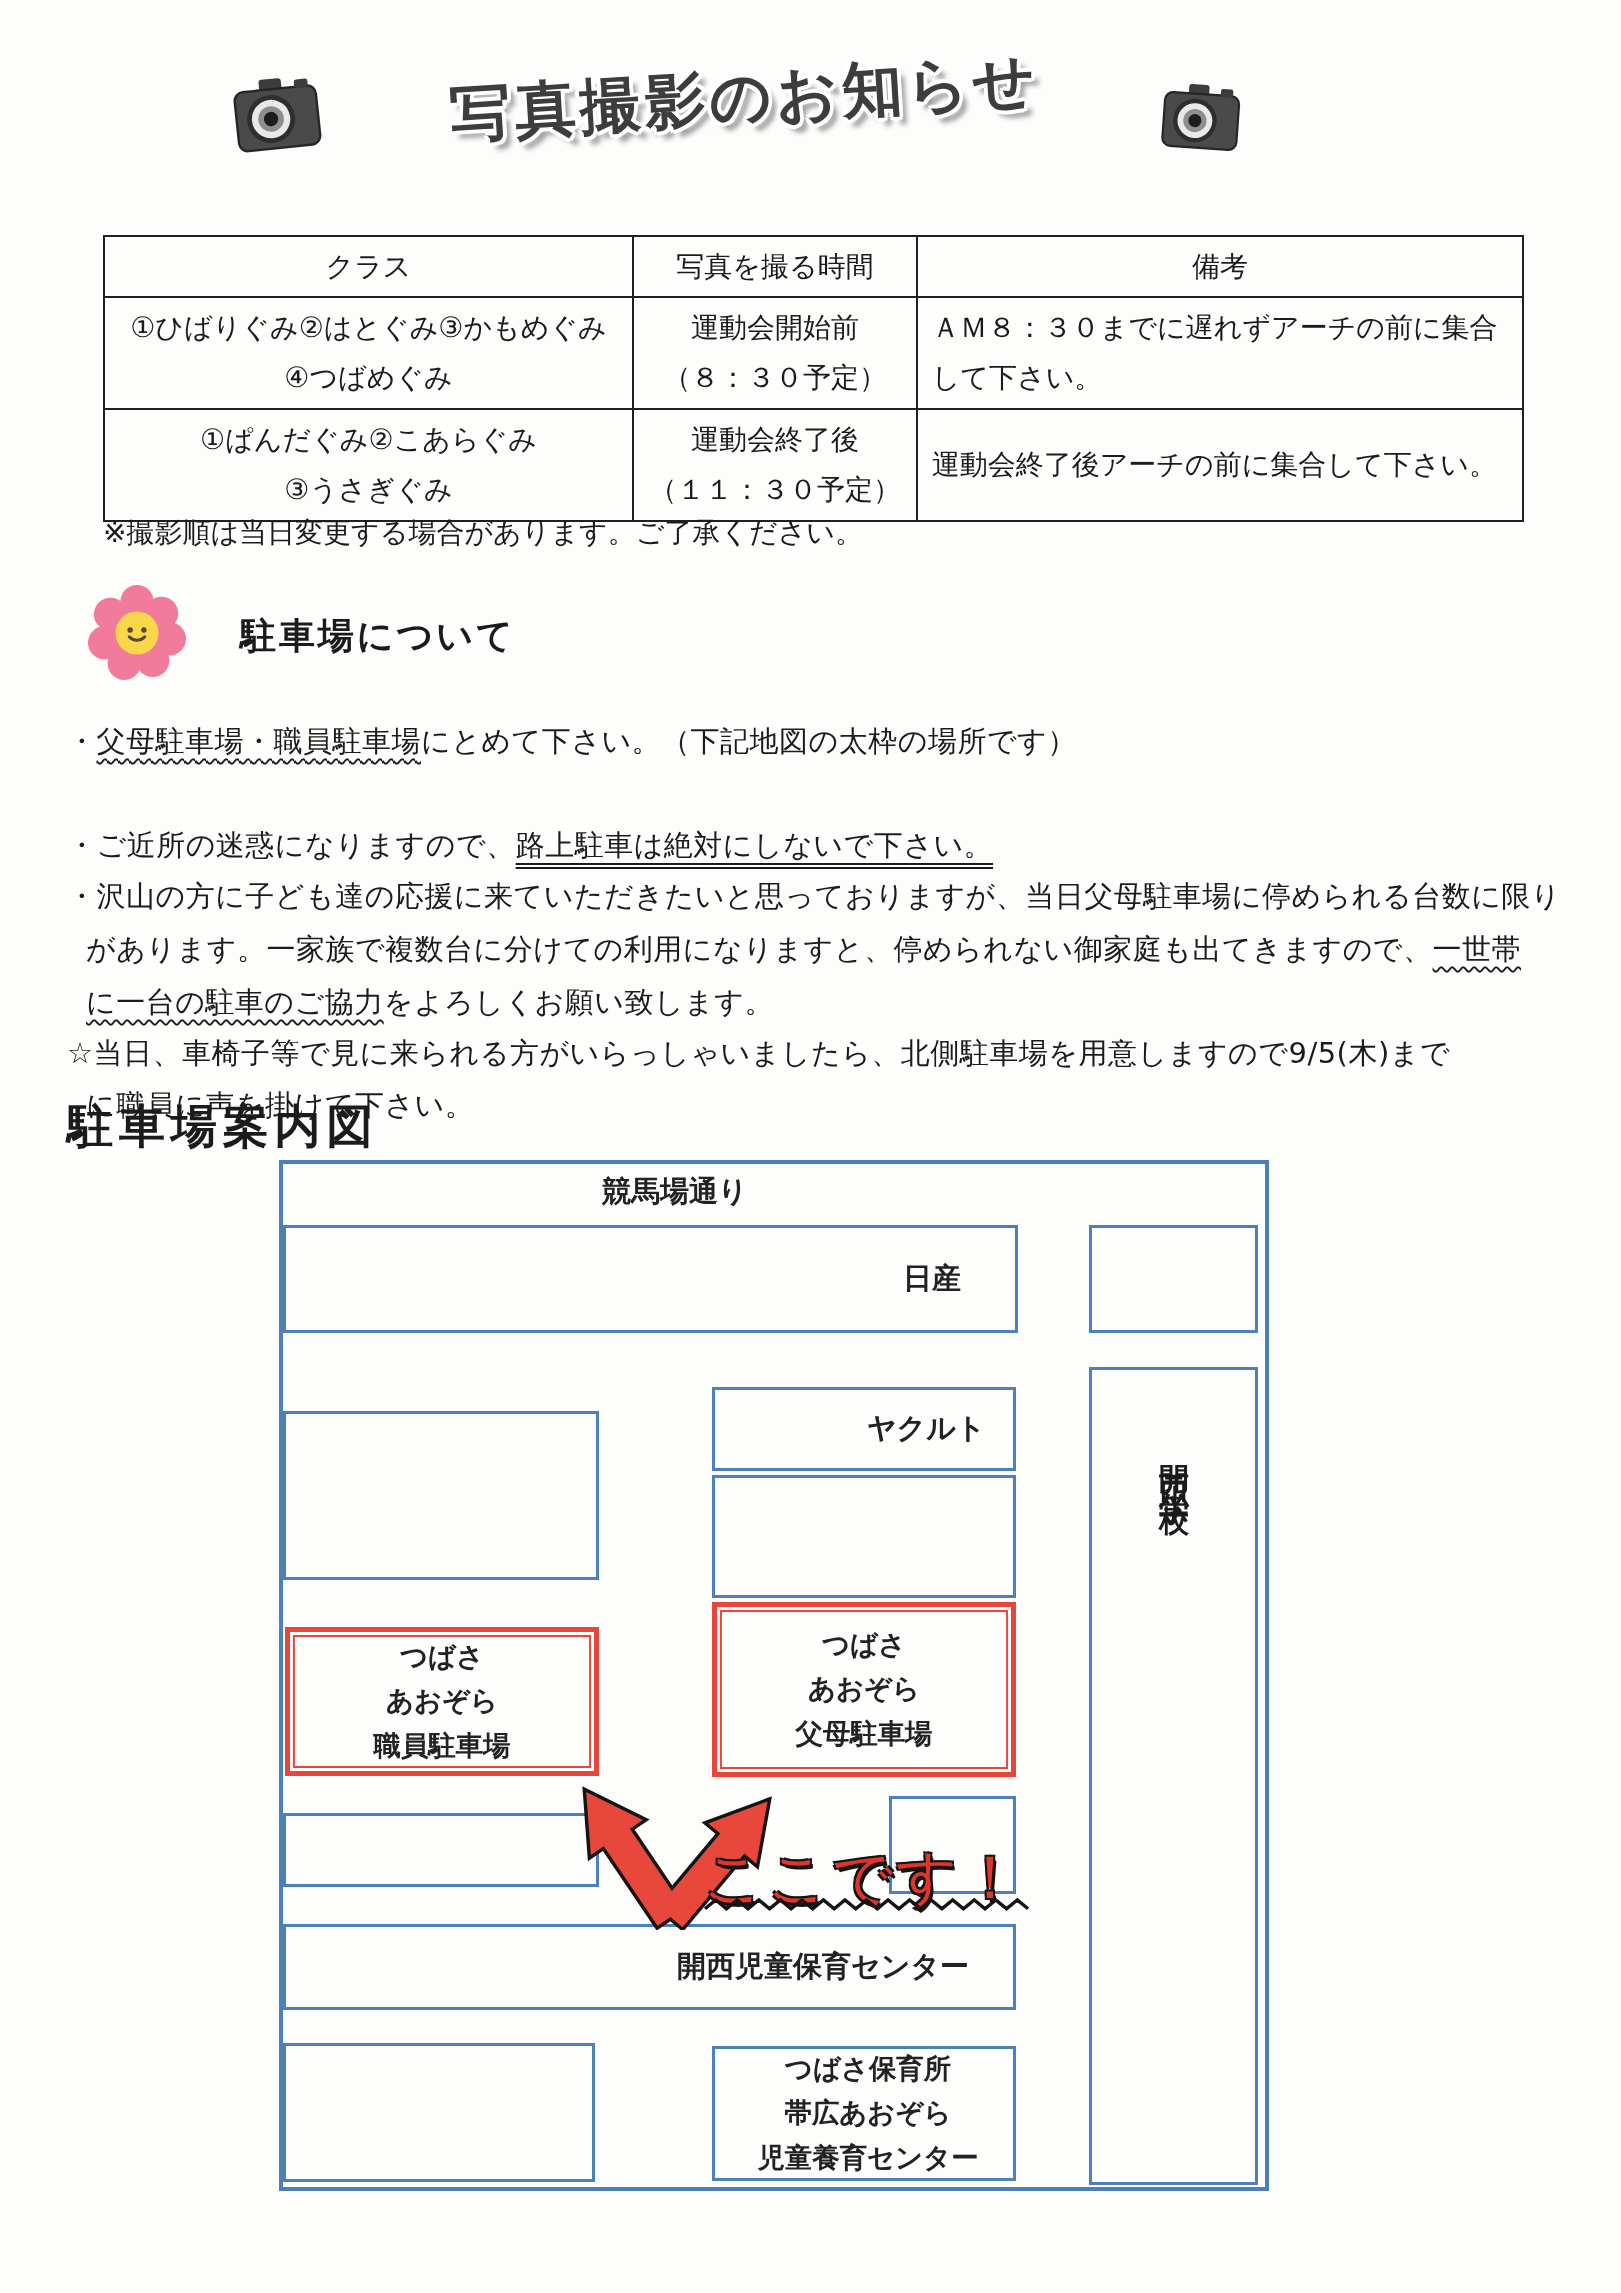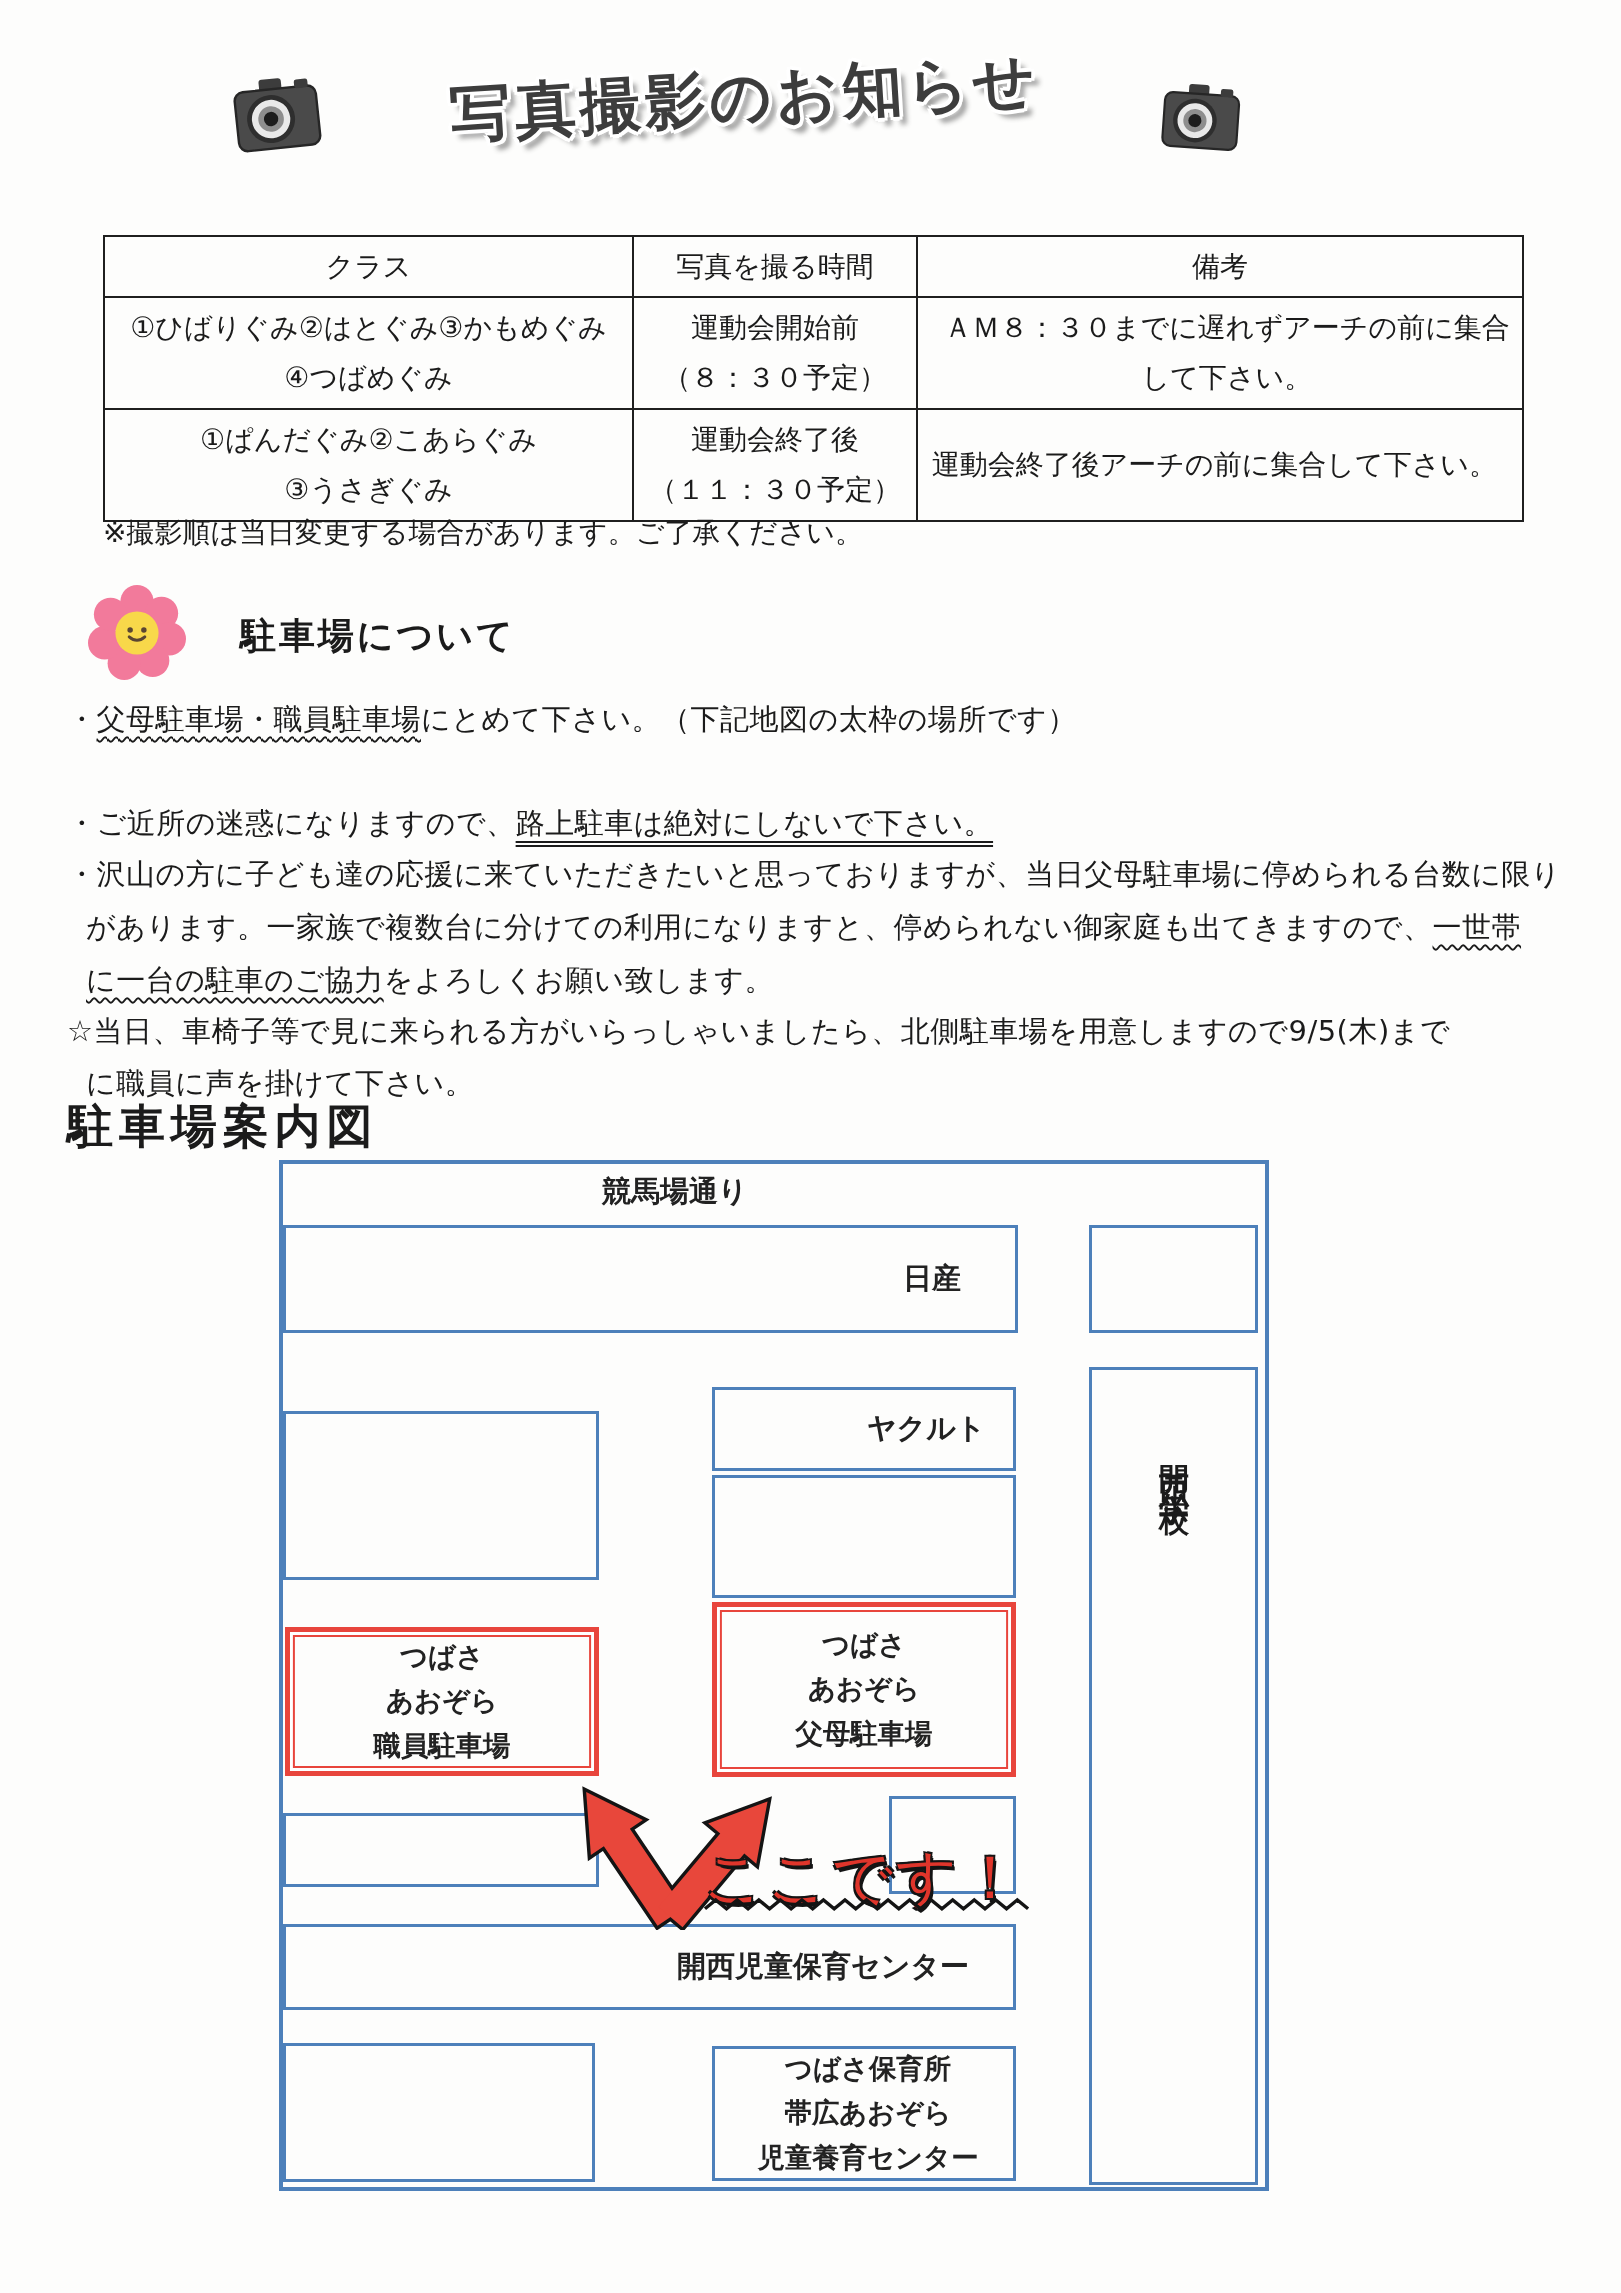--- a/index.html
+++ b/index.html
@@ -24,28 +24,28 @@
                 6.9px 7.8px 4.9px rgba(40,40,40,.45);
   }
 
   
   table.sched{left:103px;top:235px;position:absolute;border-collapse:collapse;table-layout:fixed;width:1419px;border:2.9px solid #1f1f1f;}
   table.sched td{border:2px solid #1f1f1f;font-size:28px;text-align:center;vertical-align:middle;padding:0;}
   col.c1{width:529px;}col.c2{width:284px;}col.c3{width:606px;}
   tr.head td{height:61px;}
   tr.row td{height:110px;}
   .stack{display:flex;flex-direction:column;justify-content:space-evenly;align-items:center;height:110px;}
-  .stack.notes{align-items:center;padding-left:13.7px;text-align:left;}
+  .stack.notes{align-items:flex-start;padding-left:13.7px;text-align:left;}
   .vcent{display:flex;align-items:center;height:110px;padding-left:13.7px;text-align:left;}
 
   .note-line{left:103px;top:514px;font-size:28px;}
 
   
   .sec-title{left:198px;top:612px;font-size:36px;font-weight:800;letter-spacing:2.9px;margin-left:42px;}
-  .bullet{font-size:29px;letter-spacing:0.5px;white-space:nowrap;}
+  .bullet{font-size:29px;letter-spacing:0.5px;white-space:nowrap;margin-top:22px;}
   .ind{left:86px;}
   .noind{left:67px;}
   .u-wavy{text-decoration:underline;text-decoration-style:wavy;text-decoration-thickness:2px;text-underline-offset:6.9px;}
   .u-double{text-decoration:underline;text-decoration-style:double;text-underline-offset:7.8px;}
 
   .map-heading{left:67px;top:1096px;font-size:46px;font-weight:900;letter-spacing:5.9px;}
 
   
   .map{left:279px;top:1160px;width:990px;height:1031px;border:4.9px solid var(--blue);}
   .bbox{position:absolute;border:3.9px solid var(--blue);}

